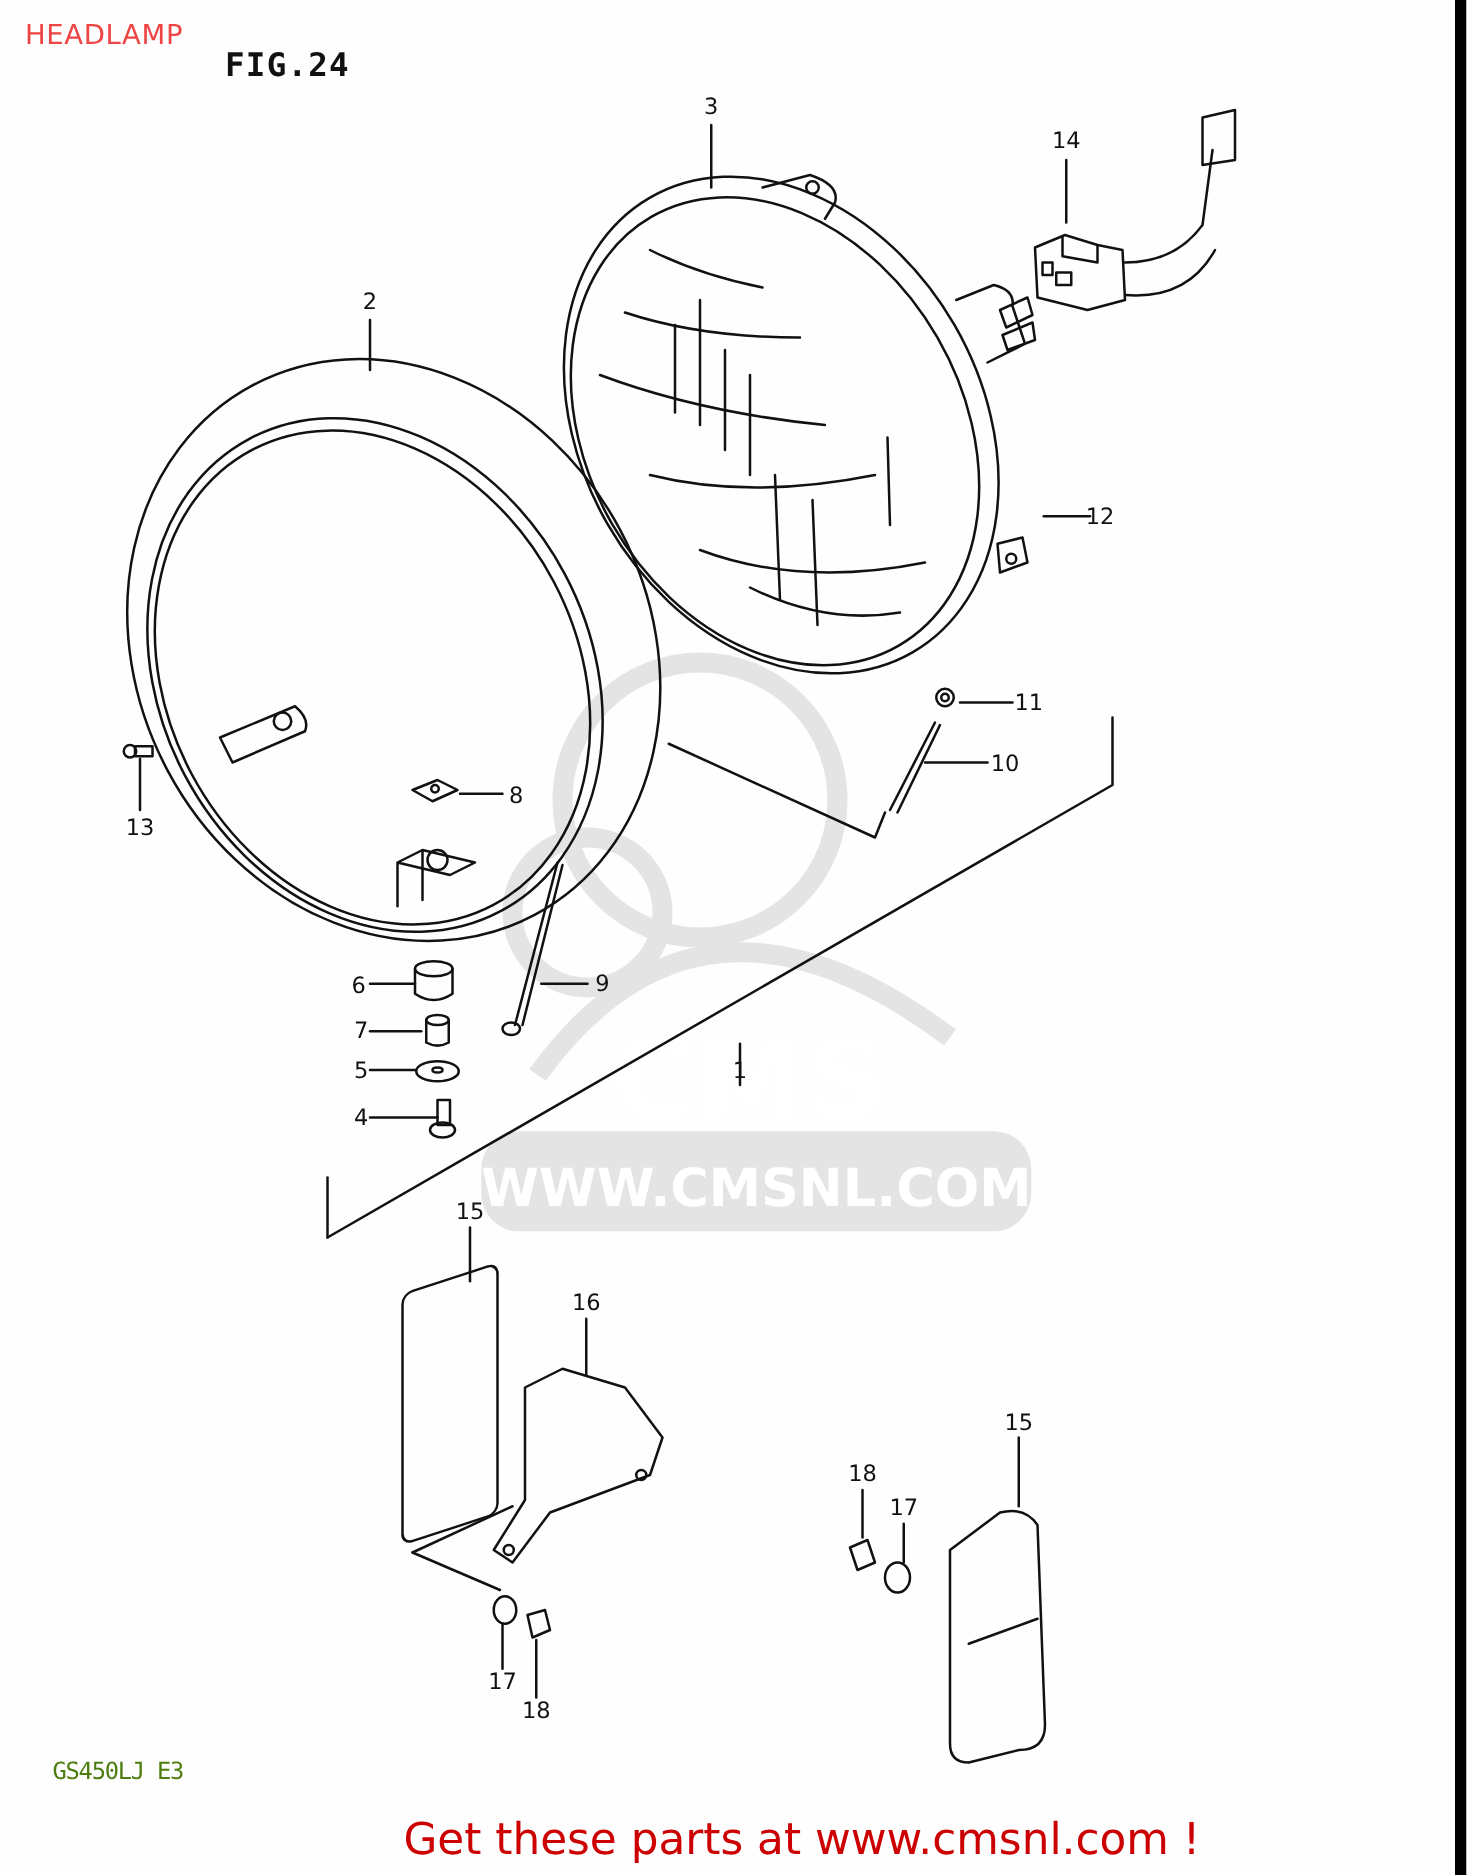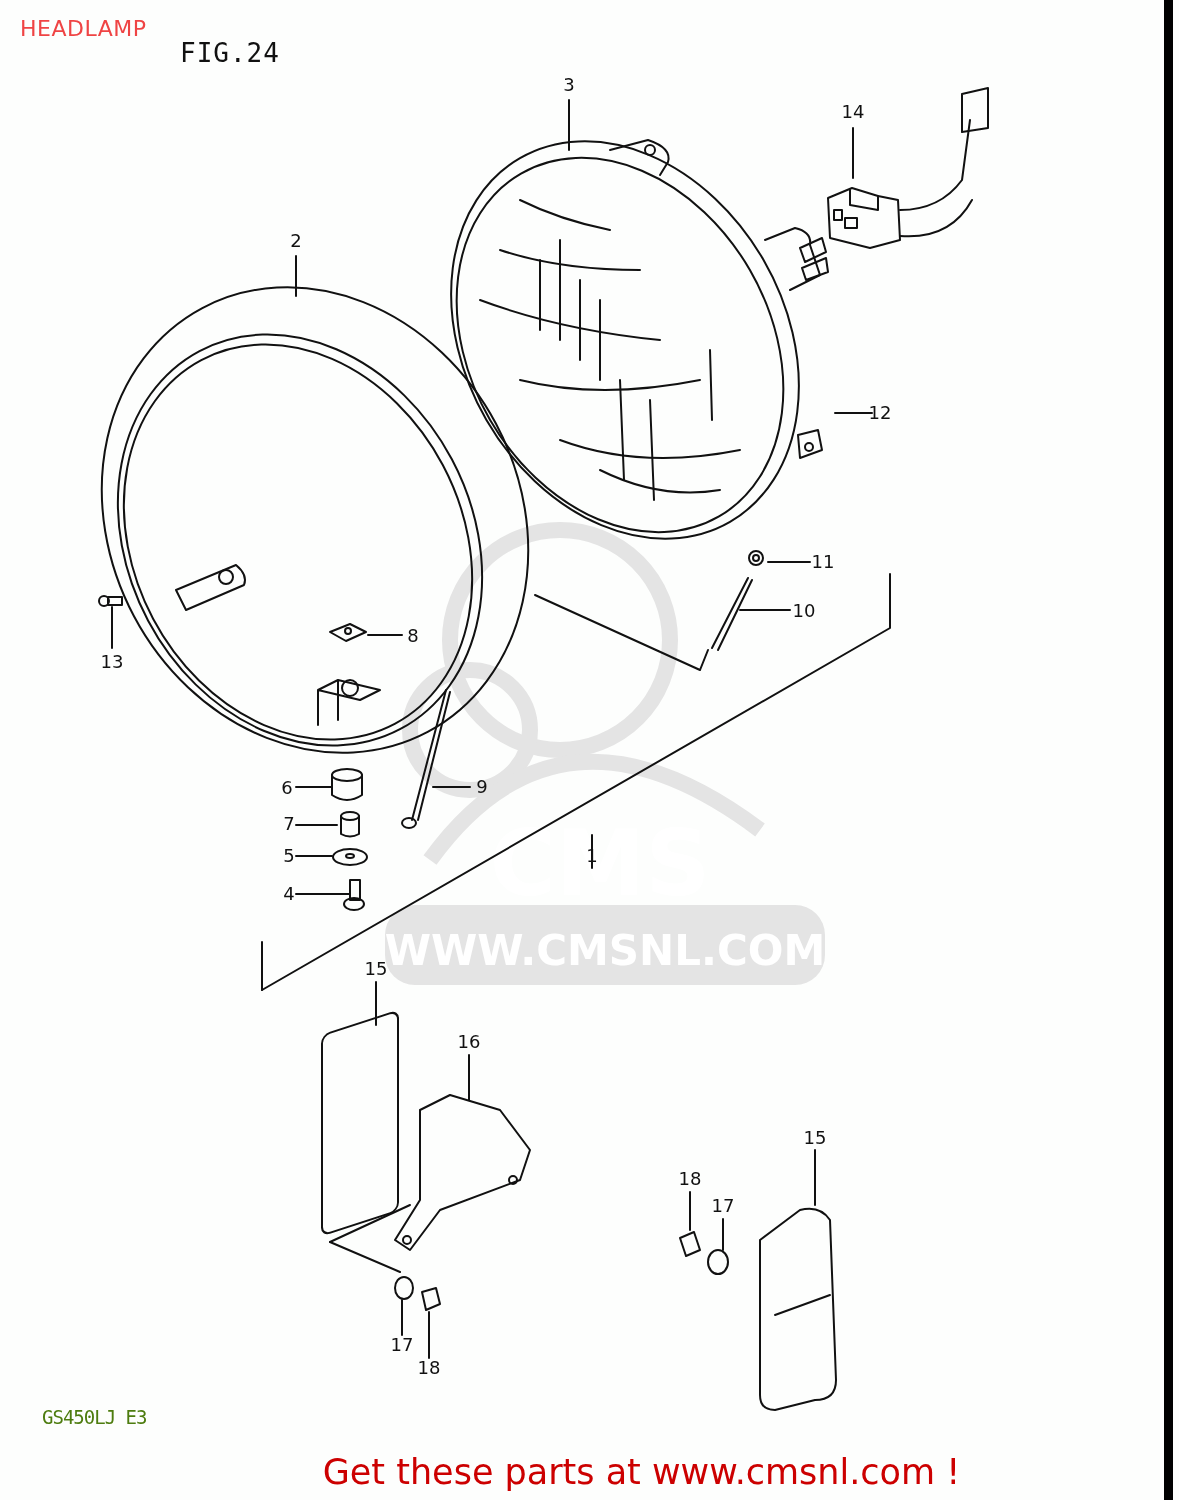--- a/index.html
+++ b/index.html
@@ -1,18 +1,18 @@
 <!DOCTYPE html>
 <html><head>
 <meta charset="utf-8">
 <style>
   html,body{margin:0;padding:0;background:#fdfefd;}
   body{width:1179px;height:1500px;position:relative;overflow:hidden;font-family:"Liberation Sans",sans-serif;}
   .page-title{position:absolute;left:20px;top:16px;font-size:22px;color:#ef4444;letter-spacing:0.5px;font-family:"DejaVu Sans",sans-serif;}
-  .fig-label{position:absolute;left:180px;top:38px;font-size:26px;font-weight:normal;color:#111;font-family:"DejaVu Sans Mono",monospace;letter-spacing:1px;}
+  .fig-label{position:absolute;left:180px;top:38px;font-size:26px;font-weight:bold;color:#111;font-family:"DejaVu Sans Mono",monospace;letter-spacing:1px;}
   .model-code{position:absolute;left:42px;top:1406px;font-size:19px;color:#4d7c0f;font-family:"DejaVu Sans Mono",monospace;letter-spacing:-1px;}
   .promo-link{position:absolute;left:4px;width:1179px;text-align:center;top:1452px;font-size:35px;color:#cc0000;text-decoration:none;font-family:"DejaVu Sans",sans-serif;padding-left:48px;}
   .right-bar{position:absolute;left:1164px;top:0;width:9px;height:1500px;background:#000;}
   svg.diagram{position:absolute;left:0;top:0;}
   .callout-label{font-family:"DejaVu Sans",sans-serif;font-size:18px;fill:#111;}
   .wm-text{font-family:"DejaVu Sans",sans-serif;font-weight:bold;fill:#fff;}
 </style>
 </head>
 <body>
 

